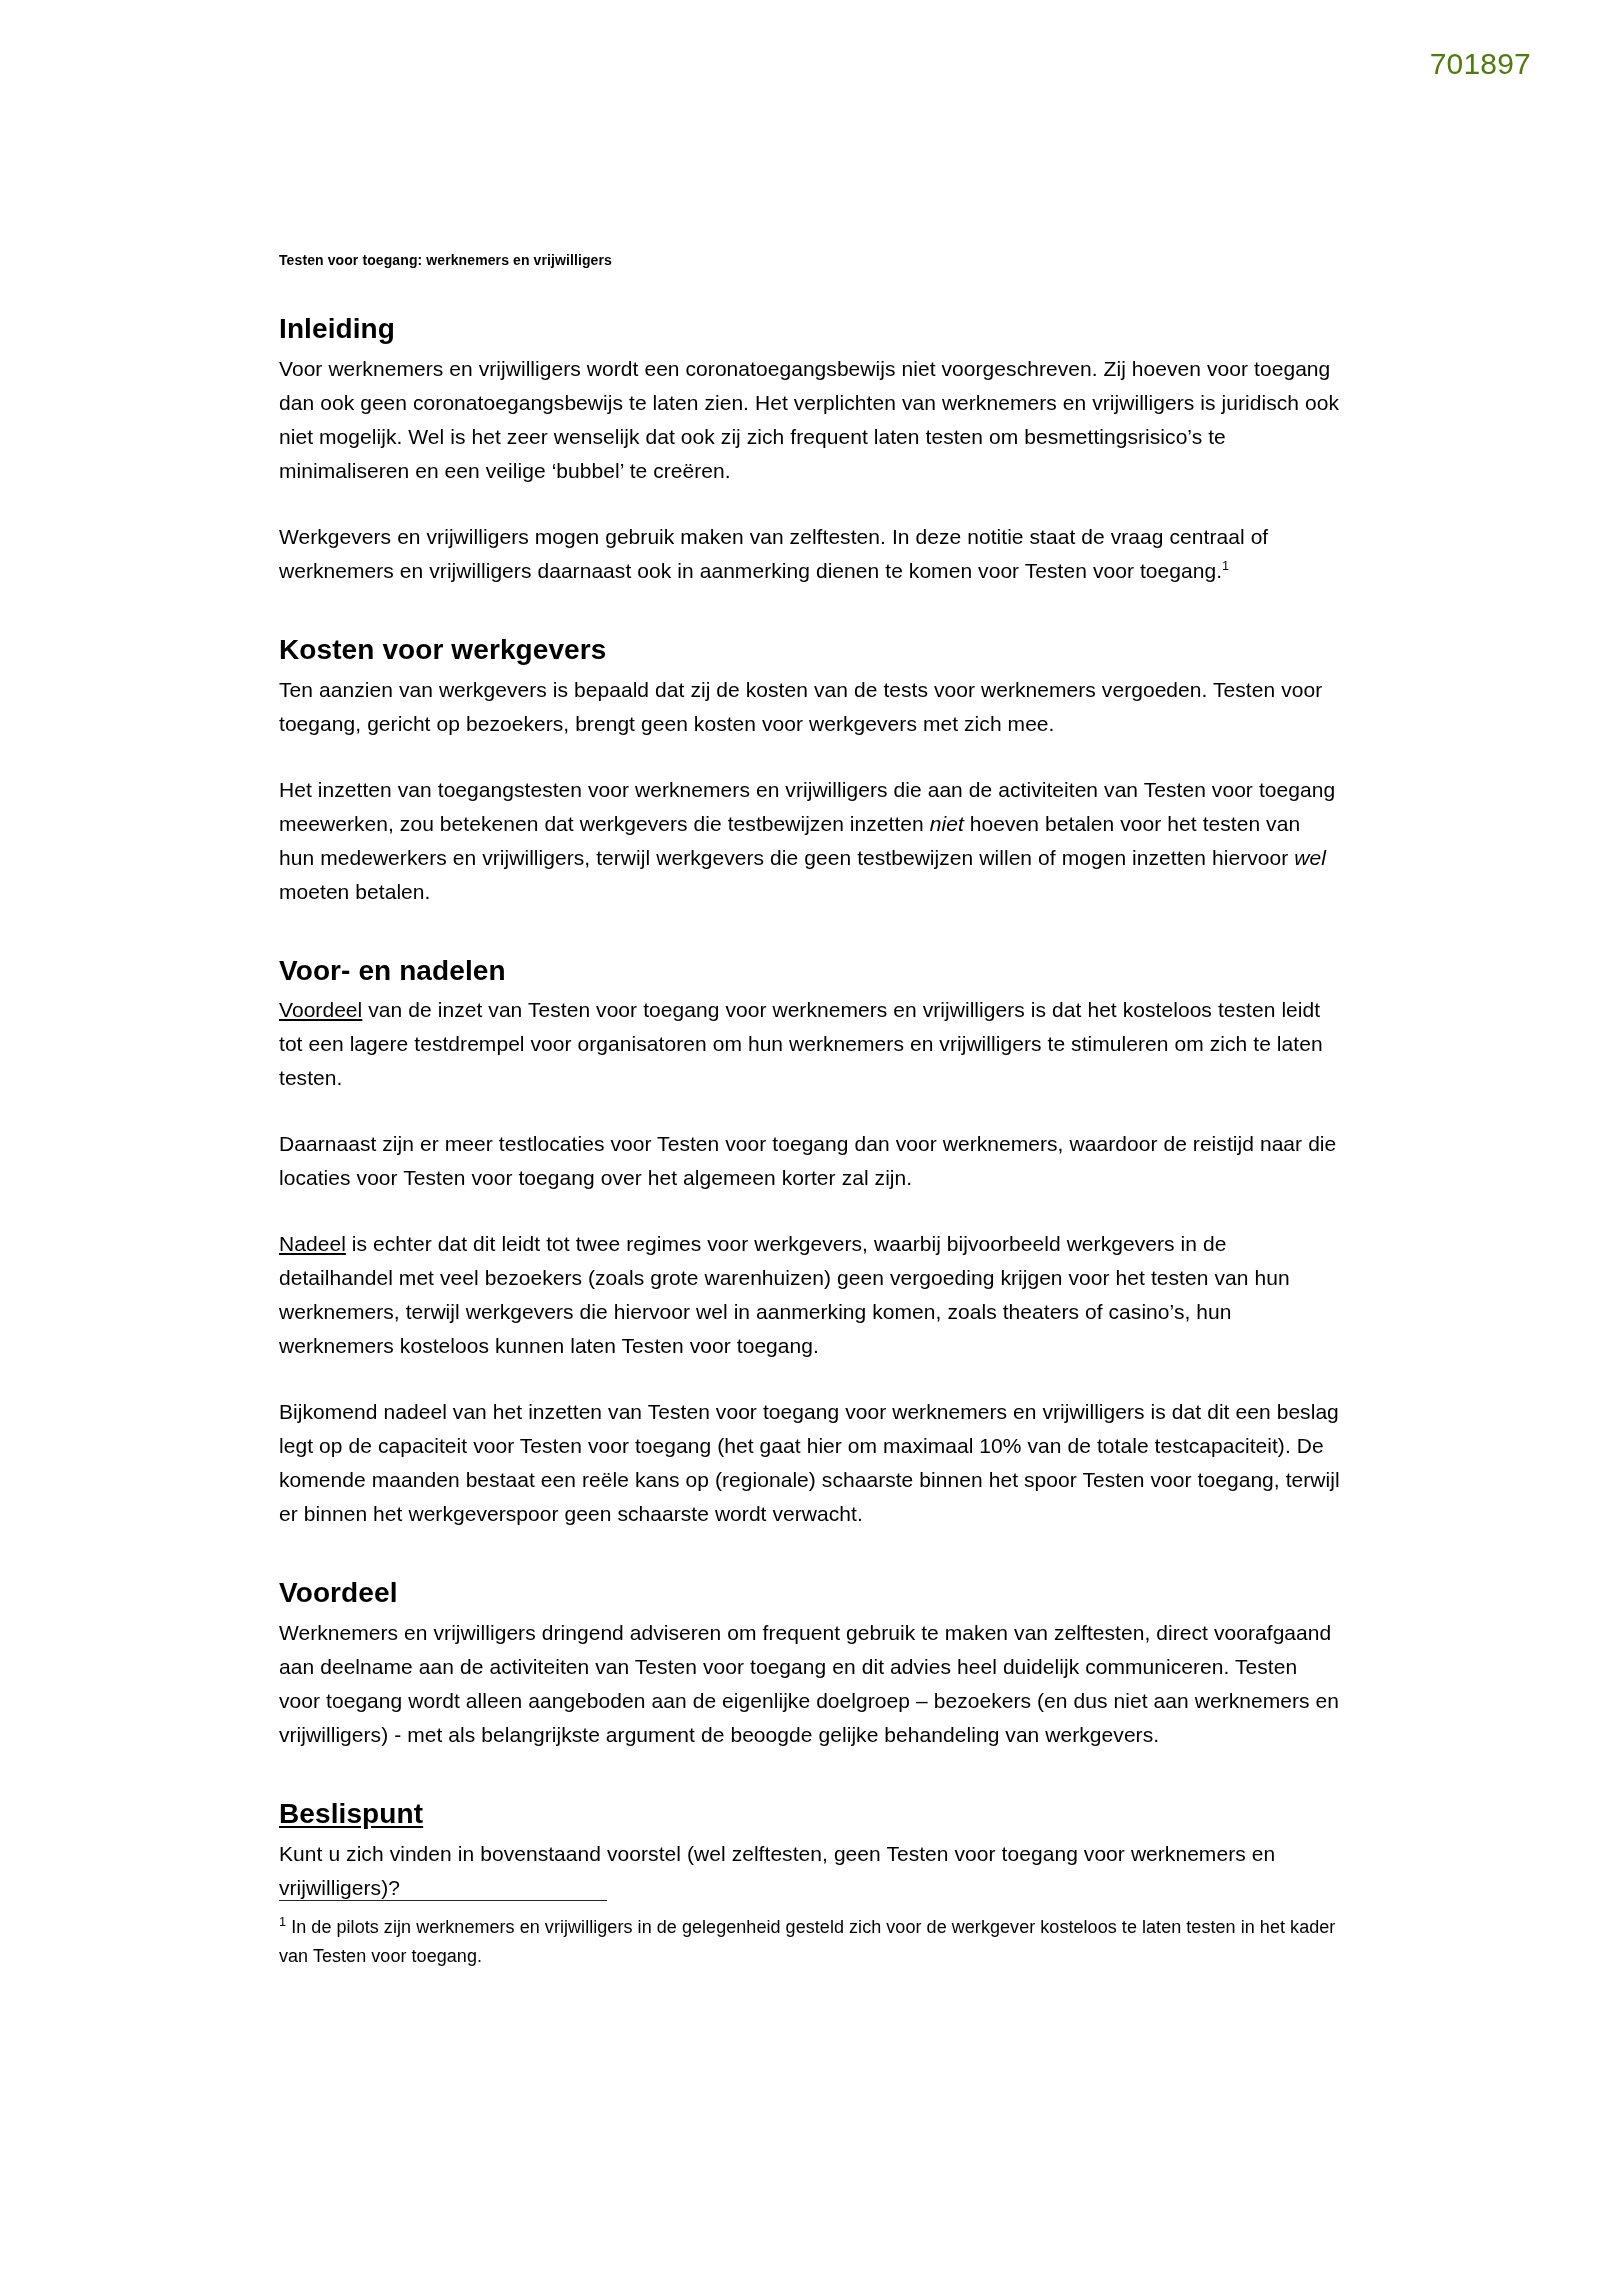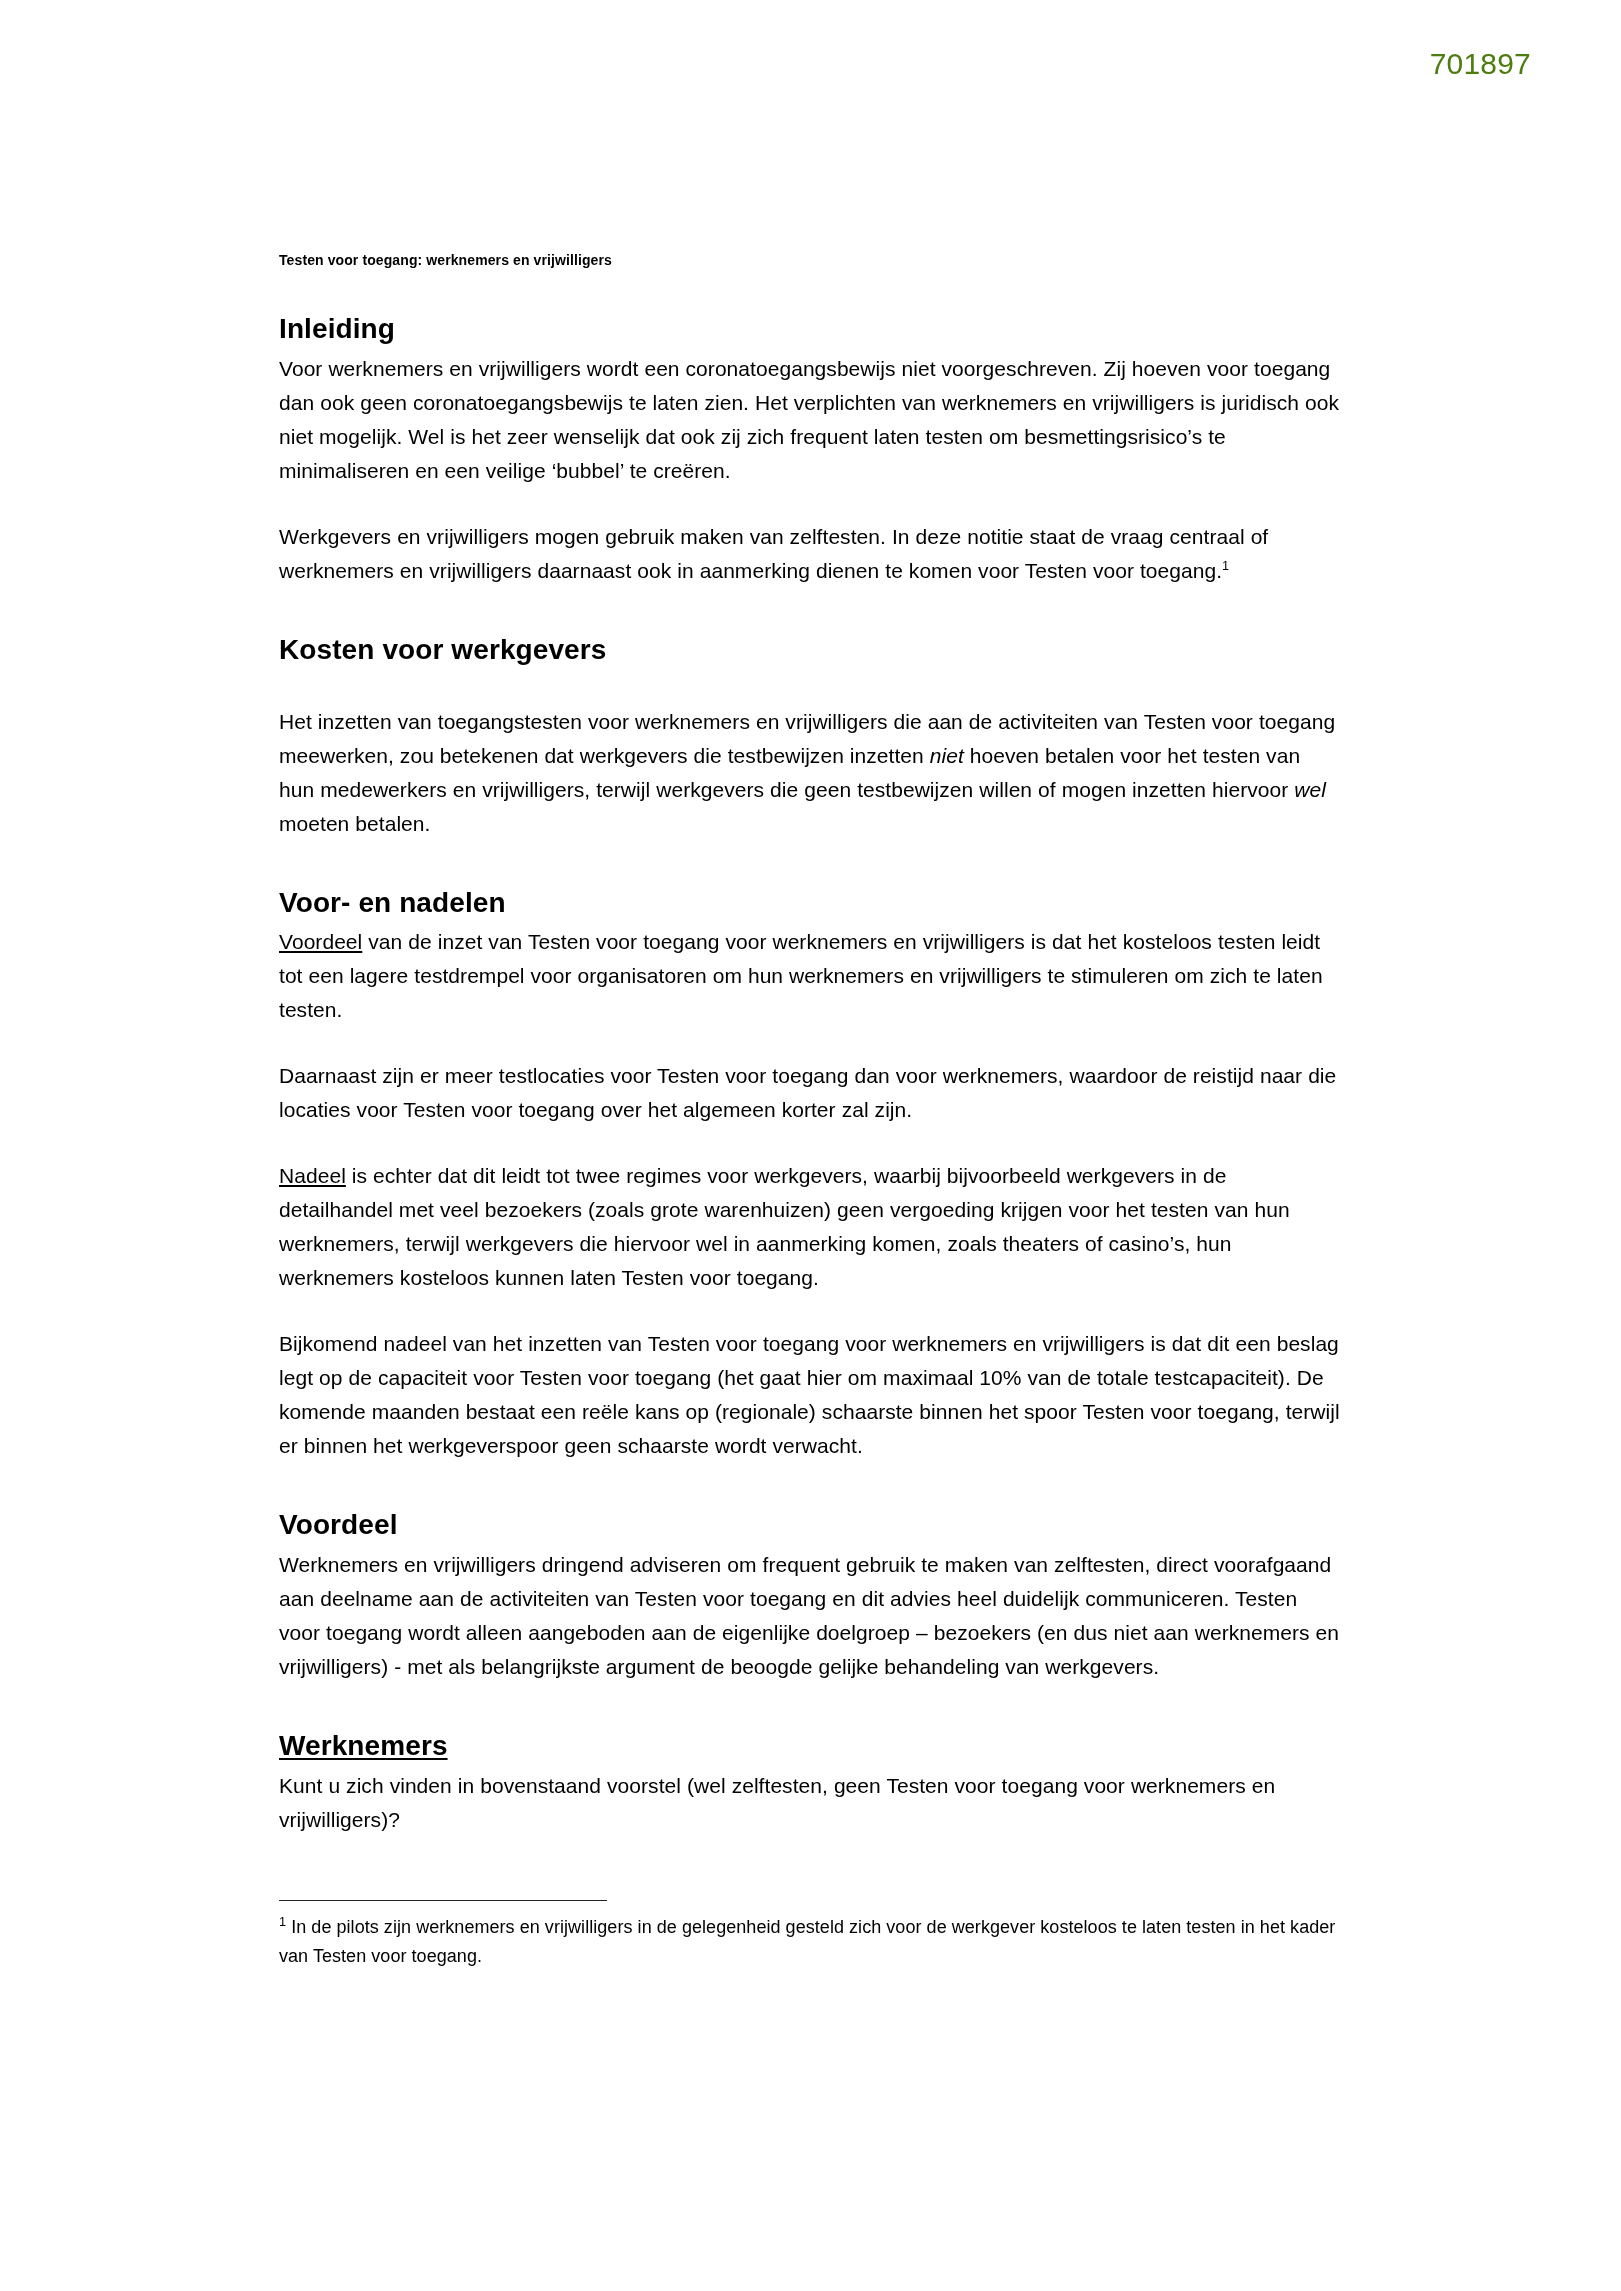--- a/index.html
+++ b/index.html
@@ -118,20 +118,21 @@
     <div class="section-heading">Inleiding</div>
     <p class="body"><span>Voor werknemers en vrijwilligers wordt een coronatoegangsbewijs niet voorgeschreven. Zij hoeven voor toegang dan ook geen coronatoegangsbewijs te laten zien. Het verplichten van werknemers en vrijwilligers is juridisch ook niet mogelijk. Wel is het zeer wenselijk dat ook zij zich frequent laten testen om besmettingsrisico’s te minimaliseren en een veilige ‘bubbel’ te creëren.</span></p>
 
     <div class="gap"></div>
 
     <p class="body"><span>Werkgevers en vrijwilligers mogen gebruik maken van zelftesten. In deze notitie staat de vraag centraal of werknemers en vrijwilligers daarnaast ook in aanmerking dienen te komen voor Testen voor toegang.</span><sup class="fn">1</sup></p>
 
     <div class="gap-section"></div>
 
     <div class="section-heading">Kosten voor werkgevers</div>
+    <p class="body"><span>Ten aanzien van werkgevers is bepaald dat zij de kosten van de tests voor werknemers vergoeden. Testen voor toegang, gericht op bezoekers, brengt geen kosten voor werkgevers met zich mee.</span></p>
 
     <div class="gap"></div>
 
     <p class="body"><span>Het inzetten van toegangstesten voor werknemers en vrijwilligers die aan de activiteiten van Testen voor toegang meewerken, zou betekenen dat werkgevers die testbewijzen inzetten </span><em class="it">niet</em><span> hoeven betalen voor het testen van hun medewerkers en vrijwilligers, terwijl werkgevers die geen testbewijzen willen of mogen inzetten hiervoor </span><em class="it">wel</em><span> moeten betalen.</span></p>
 
     <div class="gap-section"></div>
 
     <div class="section-heading">Voor- en nadelen</div>
     <p class="body"><u class="ul">Voordeel</u><span> van de inzet van Testen voor toegang voor werknemers en vrijwilligers is dat het kosteloos testen leidt tot een lagere testdrempel voor organisatoren om hun werknemers en vrijwilligers te stimuleren om zich te laten testen.</span></p>
 
@@ -147,21 +148,21 @@
 
     <p class="body"><span>Bijkomend nadeel van het inzetten van Testen voor toegang voor werknemers en vrijwilligers is dat dit een beslag legt op de capaciteit voor Testen voor toegang (het gaat hier om maximaal 10% van de totale testcapaciteit). De komende maanden bestaat een reële kans op (regionale) schaarste binnen het spoor Testen voor toegang, terwijl er binnen het werkgeverspoor geen schaarste wordt verwacht.</span></p>
 
     <div class="gap-section"></div>
 
     <div class="section-heading">Voordeel</div>
     <p class="body"><span>Werknemers en vrijwilligers dringend adviseren om frequent gebruik te maken van zelftesten, direct voorafgaand aan deelname aan de activiteiten van Testen voor toegang en dit advies heel duidelijk communiceren. Testen voor toegang wordt alleen aangeboden aan de eigenlijke doelgroep – bezoekers (en dus niet aan werknemers en vrijwilligers) - met als belangrijkste argument de beoogde gelijke behandeling van werkgevers.</span></p>
 
     <div class="gap-section"></div>
 
-    <div class="section-heading underlined">Werknemers</div>
+    <div class="section-heading underlined">Beslispunt</div>
     <p class="body"><span>Kunt u zich vinden in bovenstaand voorstel (wel zelftesten, geen Testen voor toegang voor werknemers en vrijwilligers)?</span></p>
 
   </div>
 
   <div class="footnote-area">
     <div class="footnote-rule"></div>
     <p class="footnote-text"><sup class="fn">1</sup><span> In de pilots zijn werknemers en vrijwilligers in de gelegenheid gesteld zich voor de werkgever kosteloos te laten testen in het kader van Testen voor toegang.</span></p>
   </div>
 
 </div>

